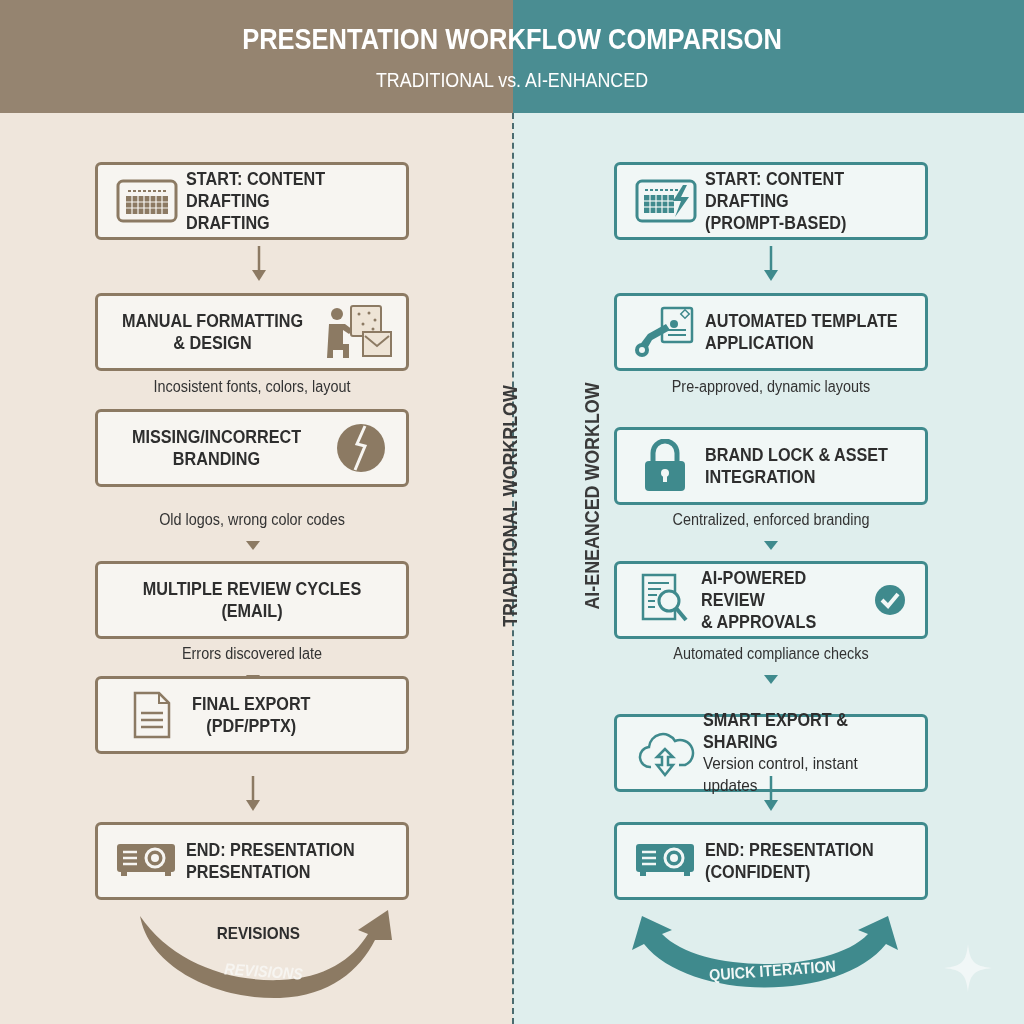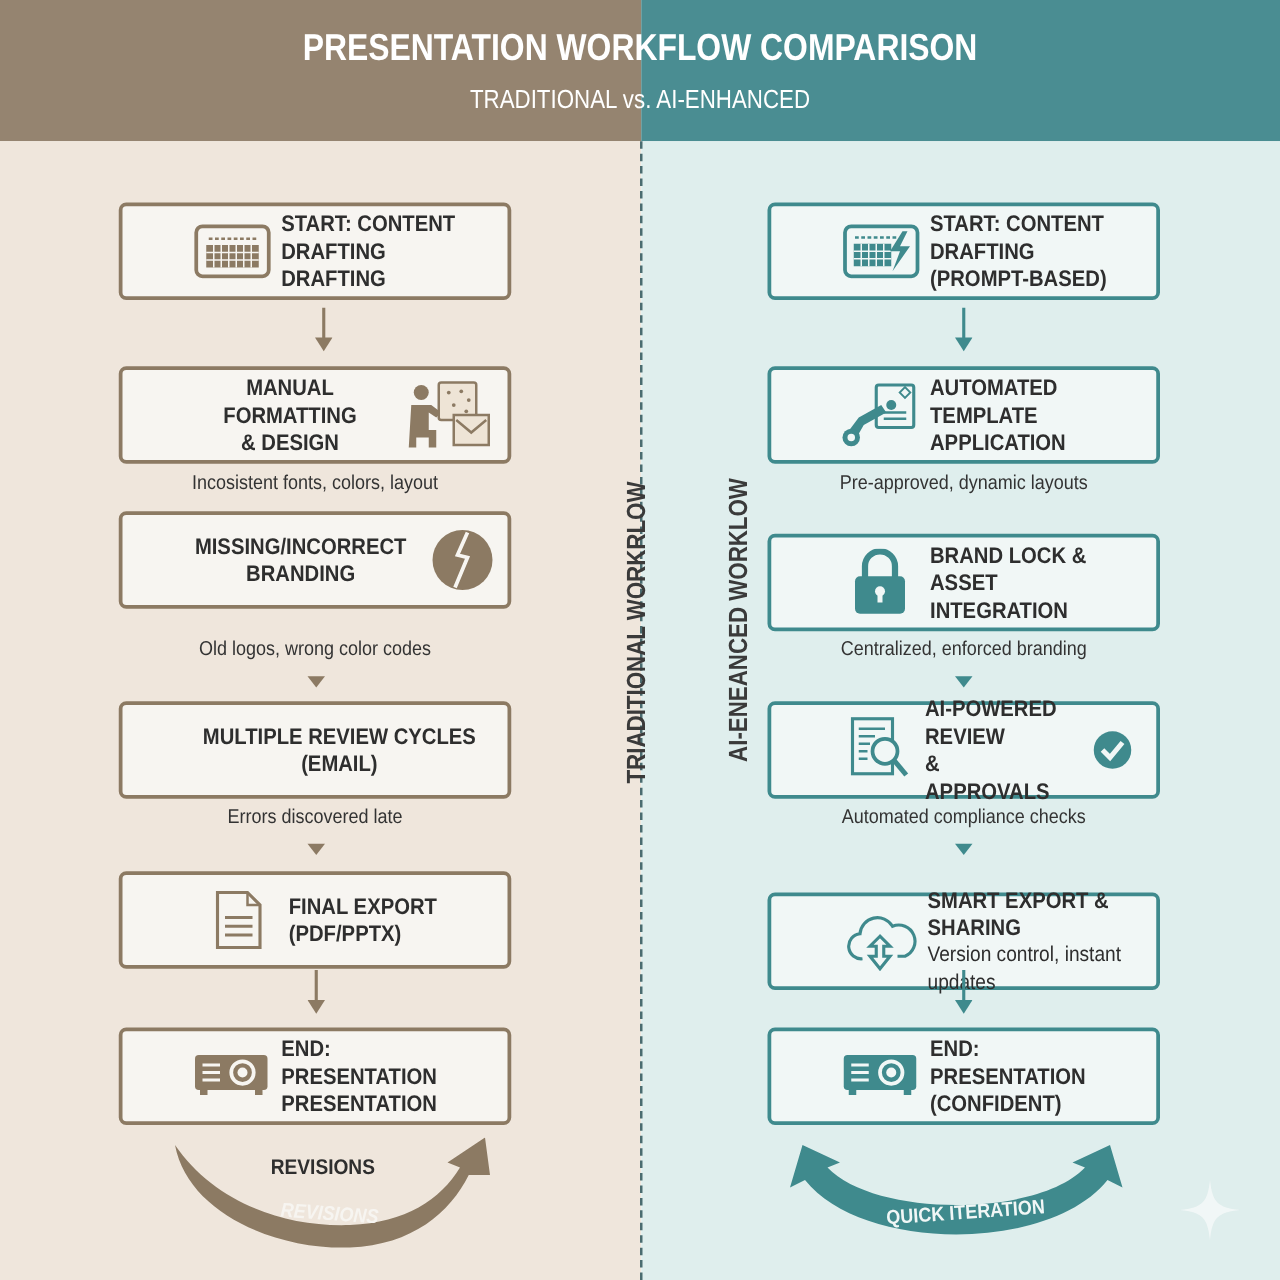--- a/index.html
+++ b/index.html
@@ -5,21 +5,21 @@
   html, body { margin:0; padding:0; }
   body { width:1024px; height:1024px; position:relative; overflow:hidden; font-family:"Liberation Sans", sans-serif; }
   .bg-left { position:absolute; left:0; top:113px; width:513px; height:911px; background:#efe6dc; }
   .bg-right { position:absolute; left:513px; top:113px; width:511px; height:911px; background:#dfeeed; }
   .hdr-left { position:absolute; left:0; top:0; width:513px; height:113px; background:#958470; }
   .hdr-right { position:absolute; left:513px; top:0; width:511px; height:113px; background:#4a8d92; }
   .title { position:absolute; left:0; width:1024px; top:22px; text-align:center; color:#fff; font-weight:bold; font-size:30px; letter-spacing:0px; transform:scaleX(0.85); transform-origin:center; }
   .subtitle { position:absolute; left:0; width:1024px; top:68px; text-align:center; color:#fff; font-size:21px; transform:scaleX(0.85); transform-origin:center; }
   .divider { position:absolute; left:512px; top:113px; height:911px; border-left:2px dashed #4b6c70; }
   .vlabel { position:absolute; font-weight:bold; font-size:21px; color:#3a3a3a; white-space:nowrap; transform-origin:center; }
-  .box { position:absolute; border-radius:6px; background:#f7f5f1; box-sizing:border-box; display:flex; align-items:center;padding-left:39px; }
+  .box { position:absolute; border-radius:6px; background:#f7f5f1; box-sizing:border-box; display:flex; align-items:center; }
   .box.l { border:3px solid #8c7a63; left:95px; width:314px; }
   .box.r { border:3px solid #3f8a8d; left:614px; width:314px; background:#f1f7f6; }
   .btxt { font-weight:bold; font-size:18px; color:#2e2e2e; line-height:22px; transform:scaleX(0.9); transform-origin:left center; }
   .btxt.c { transform-origin:center; text-align:center; }
   .btxt .sub { font-weight:normal; }
   .icon { flex:none; display:flex; align-items:center; justify-content:center; }
   .note { position:absolute; width:320px; text-align:center; font-size:16px; color:#333; transform:scaleX(0.9); }
   .note.l { left:92px; }
   .note.r { left:611px; }
   .arrow { position:absolute; }
@@ -110,21 +110,21 @@
 
 <div class="box l" style="top:561px; height:78px;">
   <div class="btxt c" style="flex:1;">
       <div>MULTIPLE REVIEW CYCLES</div>
       <div>(EMAIL)</div>
     </div>
 </div>
 <div class="note l" style="top:645px;">Errors discovered late</div>
 <div class="tri l" style="left:246px; top:675px;"></div>
 
-<div class="box l" style="top:697px; height:78px;">
+<div class="box l" style="top:676px; height:78px;text-align:center;">
   <div class="icon" style="width:80px; margin-left:14px;">
     <svg width="38" height="48" viewBox="0 0 38 48">
         <path d="M2 2 L26 2 L36 12 L36 46 L2 46 Z" fill="none" stroke="#8c7a63" stroke-width="2.5"></path>
         <path d="M26 2 L26 12 L36 12" fill="none" stroke="#8c7a63" stroke-width="2"></path>
         <line x1="8" y1="22" x2="30" y2="22" stroke="#8c7a63" stroke-width="2.5"></line>
         <line x1="8" y1="29" x2="30" y2="29" stroke="#8c7a63" stroke-width="2.5"></line>
         <line x1="8" y1="36" x2="30" y2="36" stroke="#8c7a63" stroke-width="2.5"></line>
       </svg>
   </div>
   <div class="btxt" style="margin-left:0px;">

